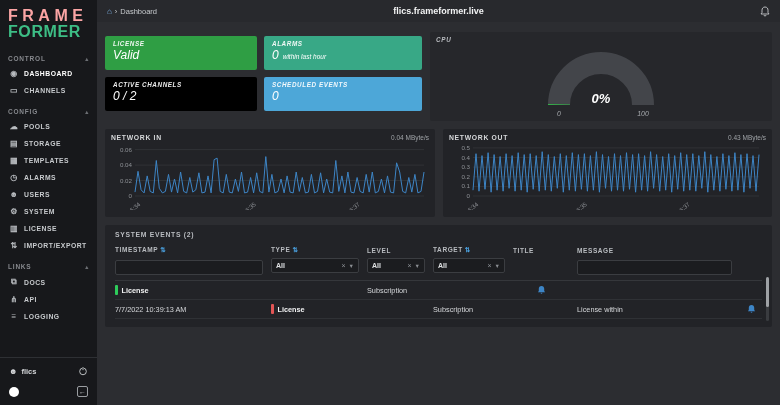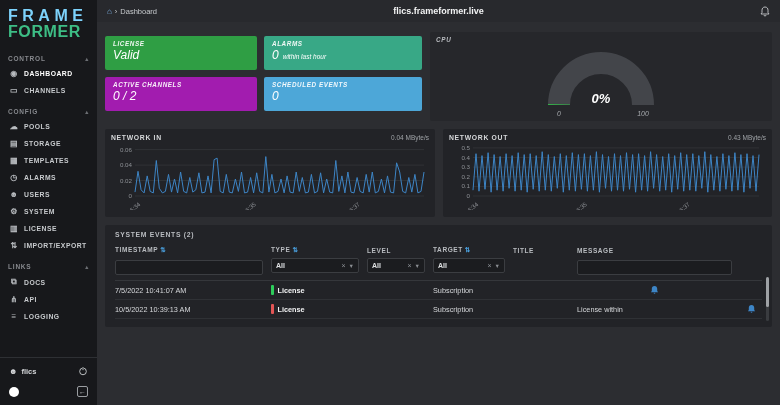--- a/index.html
+++ b/index.html
@@ -3,21 +3,21 @@
 <meta charset="utf-8">
 <style>
   * { margin:0; padding:0; box-sizing:border-box; }
   html,body { width:780px; height:405px; overflow:hidden; background:#2c2d31;
     font-family:"Liberation Sans", sans-serif; }
   .app { display:flex; width:780px; height:405px; }
 
   
   .sidebar { width:97px; background:#17181b; color:#cfd2d6; display:flex; flex-direction:column; flex-shrink:0; }
   .logo { padding:8px 0 6px 8px; line-height:1.0; }
-  .logo .l1 { color:#7dd3fc; font-weight:bold; font-size:16px; letter-spacing:4.5px; }
+  .logo .l1 { color:#fca5a5; font-weight:bold; font-size:16px; letter-spacing:4.5px; }
   .logo .l2 { color:#3dbd85; font-weight:bold; font-size:16px; letter-spacing:0.6px; }
   .nav { flex:1; overflow:hidden; }
   .sec-head { display:flex; justify-content:space-between; align-items:center;
     padding:9px 8px 3px 8px; color:#87898e; font-size:6.5px; font-weight:bold; letter-spacing:0.8px; }
   .sec-head .car { color:#6b6e73; font-size:6px; }
   .nav-item { display:flex; align-items:center; gap:5px; padding:4px 4px 4px 9px;
     font-size:6.8px; font-weight:bold; letter-spacing:0.5px; color:#c7cacd; cursor:pointer; }
   .nav-item.active { color:#ffffff; }
   .nav-item .ic { width:10px; text-align:center; font-size:8px; color:#b9bcc0; }
   .side-foot { border-top:1px solid #2e3034; padding:8px 9px 8px 9px; }
@@ -202,21 +202,21 @@
       <div class="toprow">
         <div class="cards">
           <div class="card" style="background: rgb(47, 158, 68);">
             <div class="c-label">LICENSE</div>
             <div class="c-value">Valid</div>
           </div>
           <div class="card" style="background: rgb(56, 168, 134);">
             <div class="c-label">ALARMS</div>
             <div class="c-value"><span>0</span><span class="c-suffix">within last hour</span></div>
           </div>
-          <div class="card" style="background: #a21caf;">
+          <div class="card" style="background: #000000;">
             <div class="c-label">ACTIVE CHANNELS</div>
             <div class="c-value">0 / 2</div>
           </div>
           <div class="card" style="background: rgb(77, 167, 216);">
             <div class="c-label">SCHEDULED EVENTS</div>
             <div class="c-value">0</div>
           </div>
         </div>
 
         <div class="gauges">
@@ -310,37 +310,36 @@
             <span class="dd-x">×</span>
             <span class="dd-car">▼</span>
           </div>
           <div></div>
           <div class="ev-filter"><input value="" style=""></div>
           <div></div>
         </div>
 
         <div class="ev-row-wrap">
           <div class="ev-grid ev-row">
-            <div class="ev-cell">7/5/2022 10:41:07 AM</div>
             <div class="ev-cell type-cell">
               <span class="type-bar" style="background: rgb(46, 204, 91);"></span>
               <span class="type-txt">License</span>
             </div>
             <div class="ev-cell"></div>
             <div class="ev-cell">Subscription</div>
             <div class="ev-cell"></div>
             <div class="row-bell">
               <svg width="9" height="10" viewBox="0 0 10 11">
                 <path d="M5 1 C3 1 2 2.5 2 4.2 L2 6.5 L1 8 L9 8 L8 6.5 L8 4.2 C8 2.5 7 1 5 1 Z" fill="#3d85c6"></path>
                 <path d="M4 8.6 a1 1 0 0 0 2 0" fill="#3d85c6"></path>
               </svg>
             </div>
           </div>
           <div class="ev-grid ev-row">
-            <div class="ev-cell">10/5/2022 10:39:13 AM</div>
+            <div class="ev-cell">7/7/2022 10:39:13 AM</div>
             <div class="ev-cell type-cell">
               <span class="type-bar" style="background: rgb(226, 85, 85);"></span>
               <span class="type-txt">License</span>
             </div>
             <div class="ev-cell"></div>
             <div class="ev-cell">Subscription</div>
             <div class="ev-cell"></div>
             <div class="ev-cell">License within</div>
             <div class="row-bell">
               <svg width="9" height="10" viewBox="0 0 10 11">

